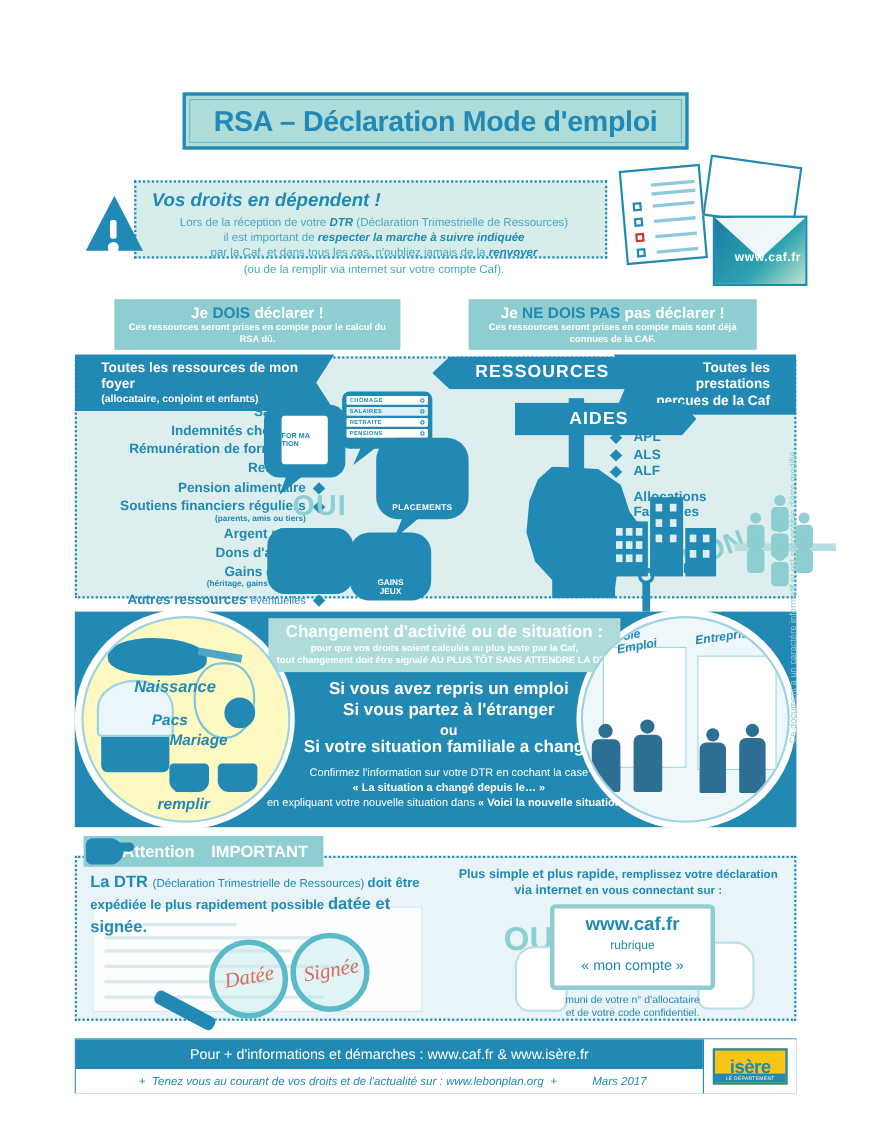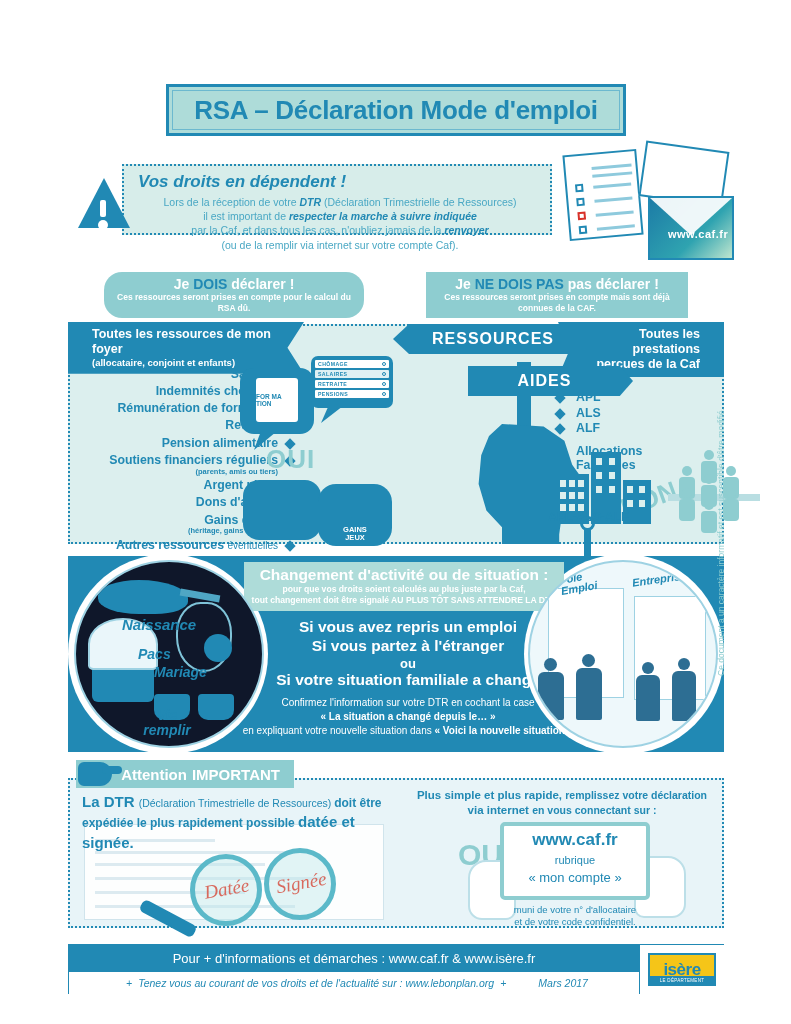--- a/index.html
+++ b/index.html
@@ -87,21 +87,21 @@
   
   .sec2 { position:absolute; left:68px; top:272px; width:656px; height:272px; }
   .sec2-bg {
     position:absolute; left:0; top:52px; width:656px; height:220px;
     background:#dcefee; border:2px dotted #2189b4;
   }
   .hdr-tab {
     position:absolute; top:0; background:#8ecdd0; color:#fff;
     text-align:center; padding:4px 10px 5px;
   }
-  .hdr-tab.left { left:36px; width:260px;border-radius:18px; }
+  .hdr-tab.left { left:36px; width:260px; }
   .hdr-tab.right { left:358px; width:262px; }
   .hdr-tab .t1 { font-size:14px; font-weight:700; }
   .hdr-tab .t1 .hl { color:#2189b4; }
   .hdr-tab .t2 { font-size:8.5px; line-height:1.25; font-weight:700; }
 
   .side-banner {
     position:absolute; background:#2189b4; color:#fff; padding:5px 24px 6px;
     font-size:12.5px; font-weight:700; line-height:1.18;
   }
   .side-banner .sub { font-size:9.5px; font-weight:700; }
@@ -183,21 +183,21 @@
   .chg-hdr .h1{font-size:15.5px;font-weight:700;}
   .chg-hdr .h2{font-size:8.6px;font-weight:700;line-height:1.3;}
   .chg-mid{position:absolute;left:130px;top:62px;width:420px;text-align:center;color:#fff;}
   .chg-mid .b{font-size:15.5px;font-weight:700;line-height:1.22;}
   .chg-mid .ou{font-size:13px;font-weight:700;}
   .chg-foot{position:absolute;left:100px;top:140px;width:480px;text-align:center;color:#fff;font-size:10px;line-height:1.42;}
   .chg-foot .s{font-weight:700;}
   .arr-l{position:absolute;left:108px;top:94px;width:0;height:0;border-top:17px solid transparent;border-bottom:17px solid transparent;border-right:24px solid #fff;}
   .arr-r{position:absolute;left:528px;top:82px;width:0;height:0;border-top:17px solid transparent;border-bottom:17px solid transparent;border-left:24px solid #fff;}
 
-  .life-circle{position:absolute;left:6px;top:4px;width:190px;height:188px;border-radius:50%;border:2px solid #9ed2e3;background:#0f172a;overflow:hidden;}
+  .life-circle{position:absolute;left:6px;top:4px;width:190px;height:188px;border-radius:50%;border:2px solid #9ed2e3;background:#fef9c3;overflow:hidden;}
   .stork{position:absolute;left:22px;top:18px;width:90px;height:34px;background:#2189b4;border-radius:50% 60% 40% 50%;}
   .stork-beak{position:absolute;left:104px;top:30px;width:40px;height:7px;background:#4fa6c4;transform:rotate(10deg);}
   .pouch{position:absolute;left:100px;top:40px;width:56px;height:70px;border:2px solid #7fc3d8;border-radius:46% 46% 52% 52%;}
   .baby{position:absolute;left:128px;top:72px;width:28px;height:28px;border-radius:50%;background:#2189b4;}
   .ring-box{position:absolute;left:16px;top:78px;width:62px;height:62px;background:#2189b4;border-radius:6px;}
   .ring-lid{position:absolute;left:12px;top:56px;width:70px;height:52px;background:#eaf6fa;border:2px solid #9ed2e3;border-radius:50% 50% 8% 8%;}
   .cups{position:absolute;left:78px;top:126px;width:88px;height:34px;}
   .cup{position:absolute;width:36px;height:26px;background:#2189b4;border-radius:4px 4px 10px 10px;}
   .lbl-naiss{position:absolute;left:46px;top:54px;color:#2189b4;font-size:15px;font-weight:700;font-style:italic;}
   .lbl-pacs{position:absolute;left:62px;top:84px;color:#2189b4;font-size:14px;font-weight:700;font-style:italic;}
@@ -211,21 +211,21 @@
   .person-h{position:absolute;background:#2d6e93;border-radius:50%;}
 
   
   .sec4{position:absolute;left:68px;top:760px;width:656px;height:168px;}
   .sec4-bg{position:absolute;left:0;top:18px;width:656px;height:150px;background:#e8f4f8;border:2px dotted #2189b4;}
   .sec4-left{position:absolute;left:0;top:18px;width:330px;height:150px;
      background:repeating-linear-gradient(-58deg,#e8f4f8 0 7px,#dceef5 7px 14px);}
   .sec4-right{position:absolute;left:330px;top:18px;width:326px;height:150px;
      background:repeating-linear-gradient(-58deg,#e8f4f8 0 7px,#dceef5 7px 14px);}
   .att-tab{position:absolute;left:8px;top:0px;width:218px;height:28px;background:#8ecdd0;color:#fff;
-     display:flex;align-items:center;justify-content:flex-end;padding-right:14px;font-size:15px;font-weight:700;}
+     display:flex;align-items:center;justify-content:flex-end;padding-right:14px;font-size:15px;font-weight:700;gap:10px;}
   .att-tab .imp{color:#fff;font-weight:700;margin-left:5px;}
   .hand-point{position:absolute;left:10px;top:2px;width:34px;height:24px;background:#2189b4;border-radius:7px 14px 14px 7px;}
   .hand-p2{position:absolute;left:34px;top:6px;width:20px;height:8px;background:#2189b4;border-radius:4px;}
   .dtr-text{position:absolute;left:14px;top:32px;width:310px;color:#2189b4;font-size:12px;font-weight:700;line-height:1.35;}
   .dtr-text .norm{font-weight:400;font-size:10.5px;}
   .dtr-text .big{font-size:15px;}
   .form-img{position:absolute;left:16px;top:64px;width:300px;height:96px;background:#fff;border:1px solid #cfe4ec;opacity:.95;}
   .form-row{position:absolute;height:3px;background:#dceaf0;}
   .mag{position:absolute;border:5px solid #5bb9c9;border-radius:50%;background:rgba(190,232,234,.45);}
   .mag-h{position:absolute;background:#2189b4;border-radius:5px;}
@@ -376,20 +376,23 @@
       <div class="bl-row">
           <span>RETRAITE</span>
           <span class="o"></span>
         </div>
       <div class="bl-row">
           <span>PENSIONS</span>
           <span class="o"></span>
         </div>
     </div>
 
+    <div class="bubble bub-placements">
+      <div class="bub-cap">PLACEMENTS</div>
+    </div>
     <div class="bubble bub-hands"></div>
     <div class="bubble bub-gains">
       <div class="bub-cap2">
         <span>GAINS</span><br>
         <span>JEUX</span>
       </div>
     </div>
 
     <div class="oui">OUI</div>
     <div class="non">NON</div>

